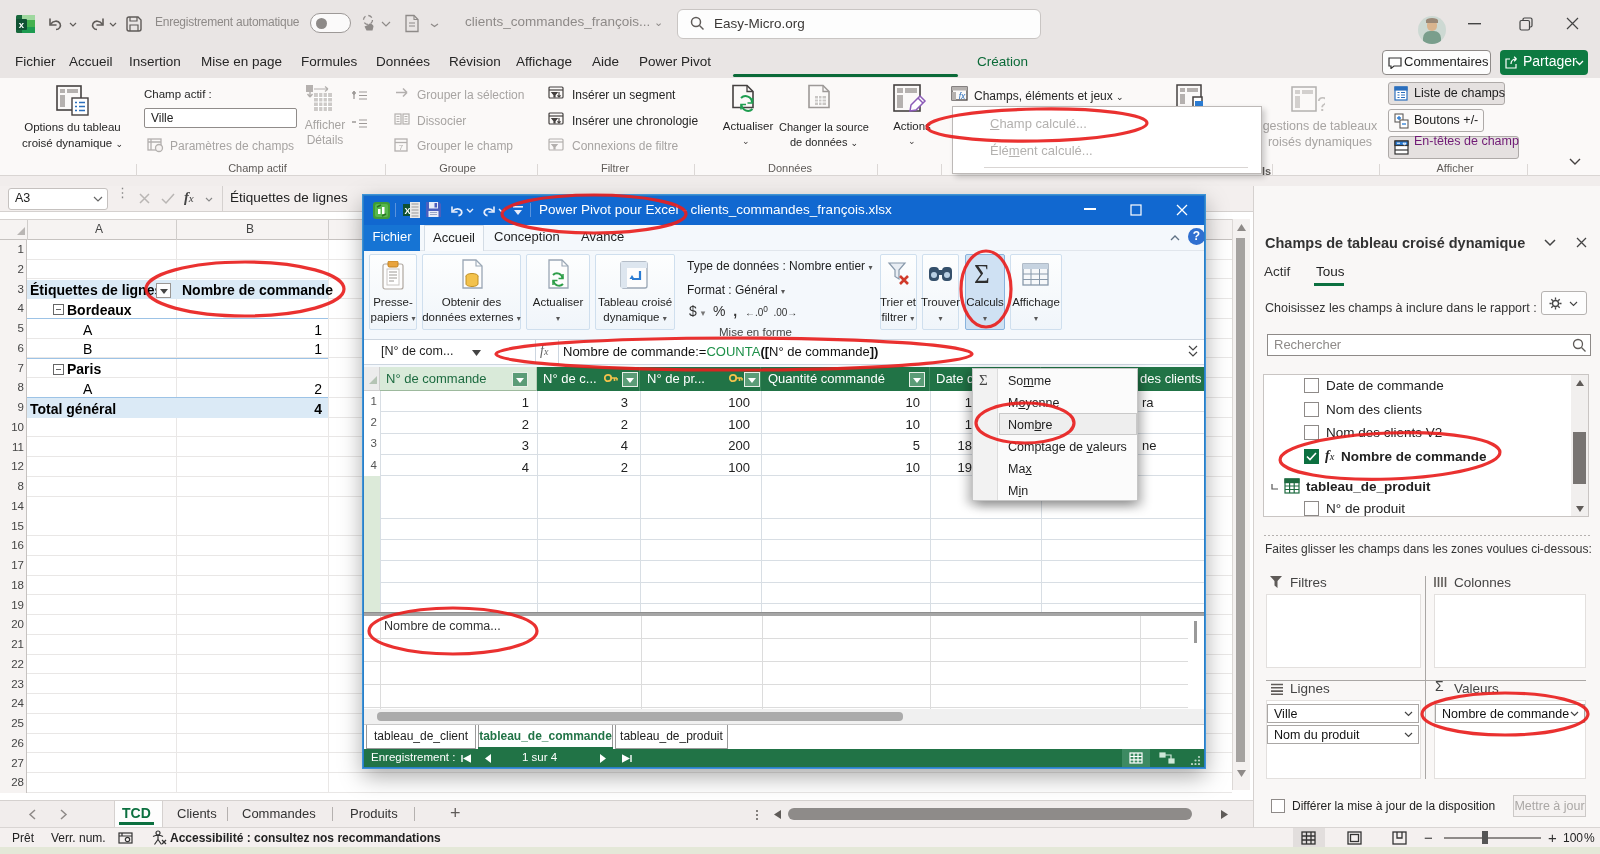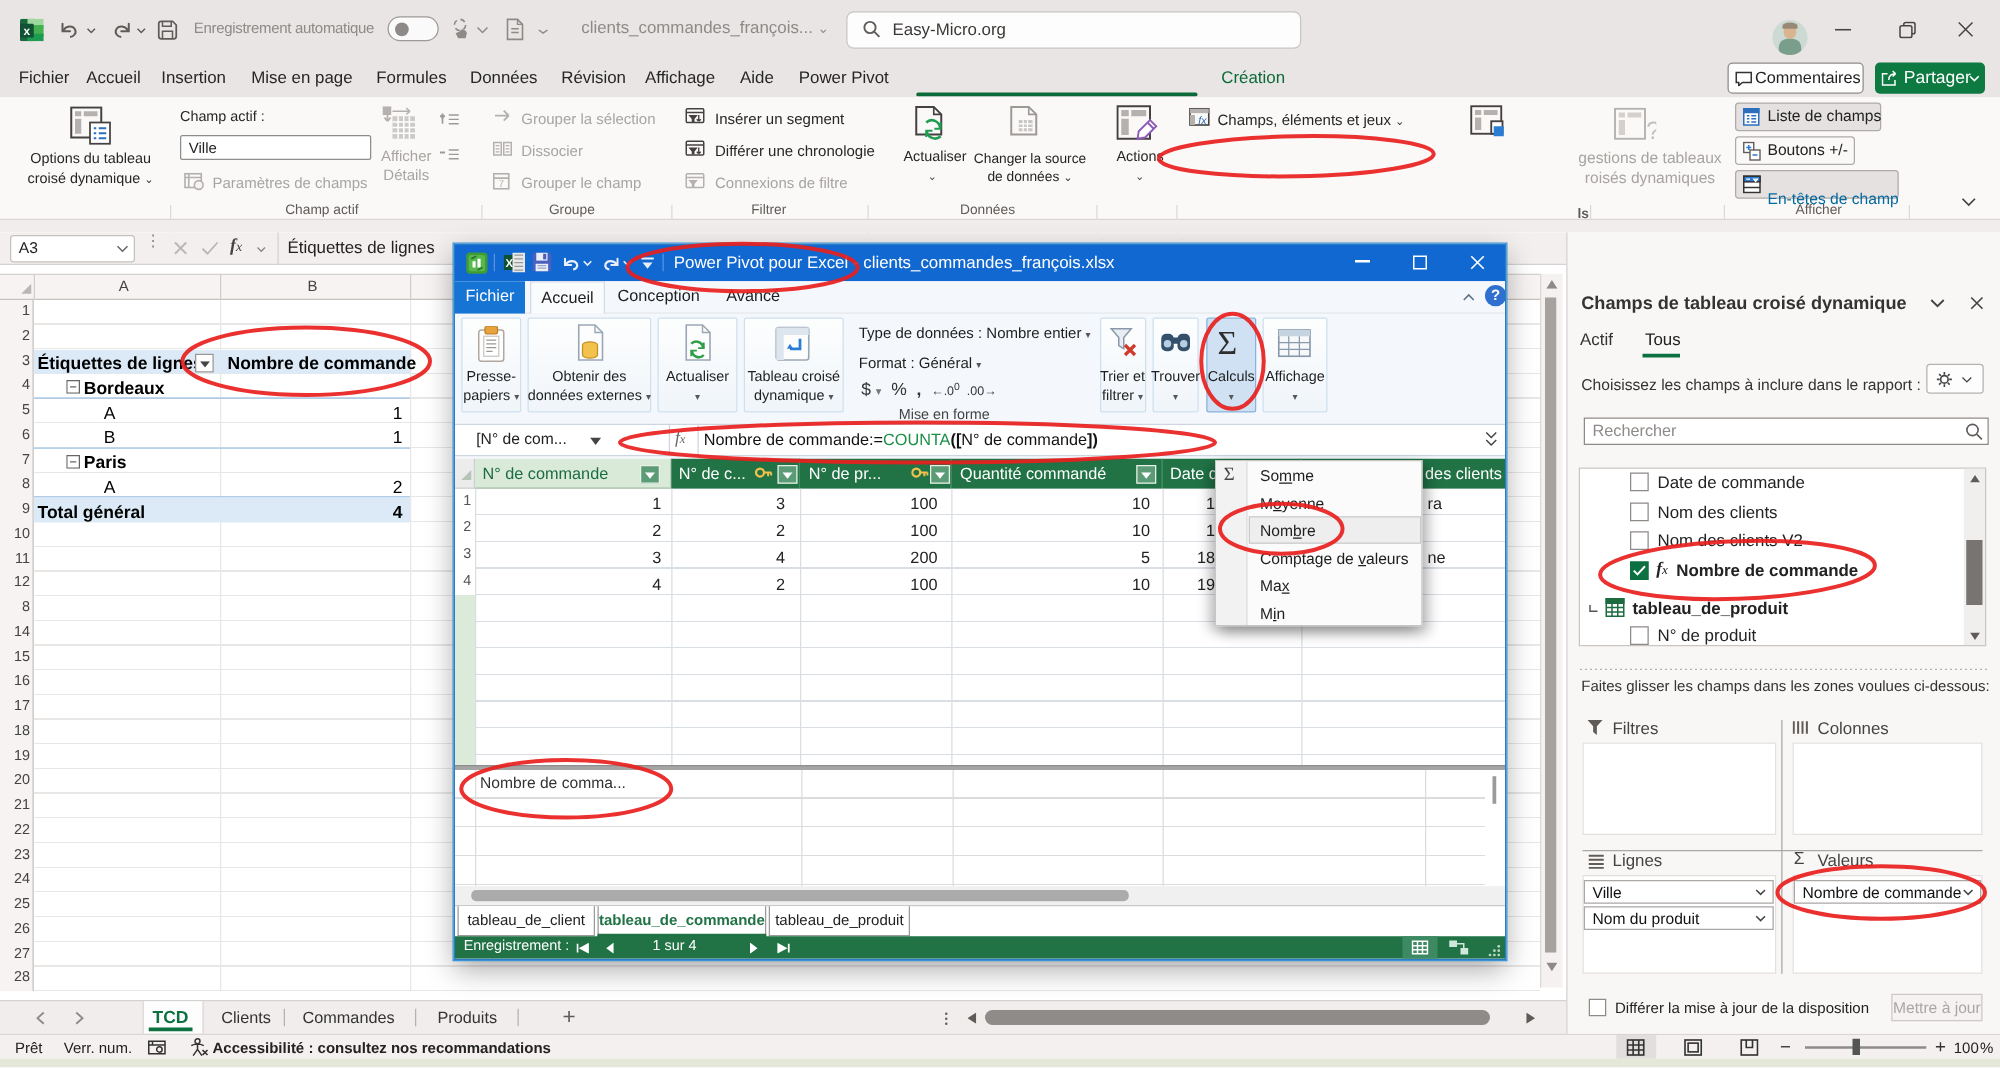--- a/index.html
+++ b/index.html
@@ -245,21 +245,21 @@
         <path d="M4 6.5 h5 l-2 2.5 v2 h-1 v-2 z" fill="#454140"></path>
         <path d="M11 6 v5 M11 11 l-1.6-1.6 M11 11 l1.6-1.6" stroke-width="1.1"></path>
       </svg>
     <div class="abs rtext" style="left:572px;top:10px;font-size:12px">Insérer un segment</div>
     <svg class="abs" style="left:548px;top:34px" width="17" height="14" fill="none" stroke="#454140" stroke-width="1.2">
         <rect x="1" y="1" width="14" height="11" rx="1"></rect>
         <path d="M1 4 h14"></path>
         <path d="M4 6.5 h5 l-2 2.5 v2 h-1 v-2 z" fill="#454140"></path>
         <path d="M11 6 v5 M11 11 l-1.6-1.6 M11 11 l1.6-1.6" stroke-width="1.1"></path>
       </svg>
-    <div class="abs rtext" style="left:572px;top:36px;font-size:12px">Différer une chronologie</div>
+    <div class="abs rtext" style="left:572px;top:36px;font-size:12px">Insérer une chronologie</div>
     <svg class="abs" style="left:548px;top:60px" width="17" height="14" fill="none" stroke="#b3b0ae" stroke-width="1.2">
         <rect x="1" y="1" width="14" height="11" rx="1"></rect>
         <path d="M1 4 h14"></path>
         <path d="M4 6.5 h5 l-2 2.5 v2 h-1 v-2 z" fill="#b3b0ae"></path>
       </svg>
     <div class="abs rtext grey" style="left:572px;top:61px;font-size:12px">Connexions de filtre</div>
     <div class="glabel" style="left:560px;top:84px;width:110px">Filtrer</div>
     <div class="gsep" style="left:694px"></div>
 
     <svg class="abs" style="left:730px;top:6px" width="32" height="34" fill="none" stroke="#454140" stroke-width="1.5">
@@ -342,21 +342,21 @@
         <path d="M8 11 h4" stroke="#2b7cd3" stroke-width="1.3"></path>
       </svg>
     <div class="abs" style="left:1414px;top:35px;font-size:12.5px;color:#222">Boutons +/-</div>
     <div class="abs" style="left:1388px;top:58px;width:131px;height:23px;background:#e5e1e0;border:1px solid #aeaaa8;border-radius:3px"></div>
     <svg class="abs" style="left:1394px;top:62px" width="16" height="15" fill="none" stroke="#333" stroke-width="1.2">
         <rect x="1" y="1" width="13" height="13" fill="#fff"></rect>
         <rect x="1" y="1" width="13" height="4.5" fill="#2b7cd3"></rect>
         <path d="M3 3.2 h3 M9 3.2 l1.5 2 l1.5 -2 z" stroke="#fff" stroke-width="1"></path>
         <path d="M1 10 h13"></path>
       </svg>
-    <div class="abs" style="left:1414px;top:74px;font-size:12.5px;color:#0369a1">En-têtes de champ</div>
+    <div class="abs" style="left:1414px;top:56px;font-size:12.5px;color:#701a75">En-têtes de champ</div>
     <div class="glabel" style="left:1400px;top:84px;width:110px">Afficher</div>
     <div class="gsep" style="left:1527px"></div>
     <svg class="abs" style="left:1569px;top:80px" width="12" height="8" fill="none" stroke="#454140" stroke-width="1.4">
         <path d="M1 1 l5 5 l5 -5"></path>
       </svg>
   </div>
   <div id="ribbongap" class="abs"></div>
   <div id="fxbar" class="abs"></div>
   <div id="namebox" class="abs">A3</div>
   <svg class="abs" style="left:93px;top:196px;z-index:3" width="10" height="7" fill="none" stroke="#666" stroke-width="1.2">
@@ -893,20 +893,25 @@
             <circle cx="9" cy="2" r="1.1"></circle>
             <circle cx="5.5" cy="5.5" r="1.1"></circle>
             <circle cx="9" cy="5.5" r="1.1"></circle>
             <circle cx="2" cy="9" r="1.1"></circle>
             <circle cx="5.5" cy="9" r="1.1"></circle>
             <circle cx="9" cy="9" r="1.1"></circle>
           </g>
         </svg>
     </div>
   </div>
+  <div id="exmenu" class="abs">
+    <div class="abs" style="left:37px;top:9px;font-size:13px;color:#b3b1af"><span style="text-decoration:underline">C</span>hamp calculé...</div>
+    <div class="abs" style="left:37px;top:36px;font-size:13px;color:#b3b1af">Élé<span style="text-decoration:underline">m</span>ent calculé...</div>
+    <div class="abs" style="left:31px;top:60px;width:264px;height:1px;background:#d9d5d3"></div>
+  </div>
   <div id="ppmenu" class="abs">
     <div class="abs" style="left:0;top:0;width:25px;height:131px;background:#f2f2f2;border-right:1px solid #ddd"></div>
     <div class="abs" style="left:6px;top:3px;font-size:15px;color:#444;font-family:'Liberation Serif',serif">Σ</div>
     <div class="abs" style="left:26px;top:44px;width:138px;height:22px;background:#eee;border:1px solid #c9c9c9"></div>
     <div class="abs mitem" style="top:5px">So<u>m</u>me</div>
     <div class="abs mitem" style="top:27px">M<u>o</u>yenne</div>
     <div class="abs mitem" style="top:49px">Nom<u>b</u>re</div>
     <div class="abs mitem" style="top:71px">Comptage de <u>v</u>aleurs</div>
     <div class="abs mitem" style="top:93px">Ma<u>x</u></div>
     <div class="abs mitem" style="top:115px">M<u>i</u>n</div>

